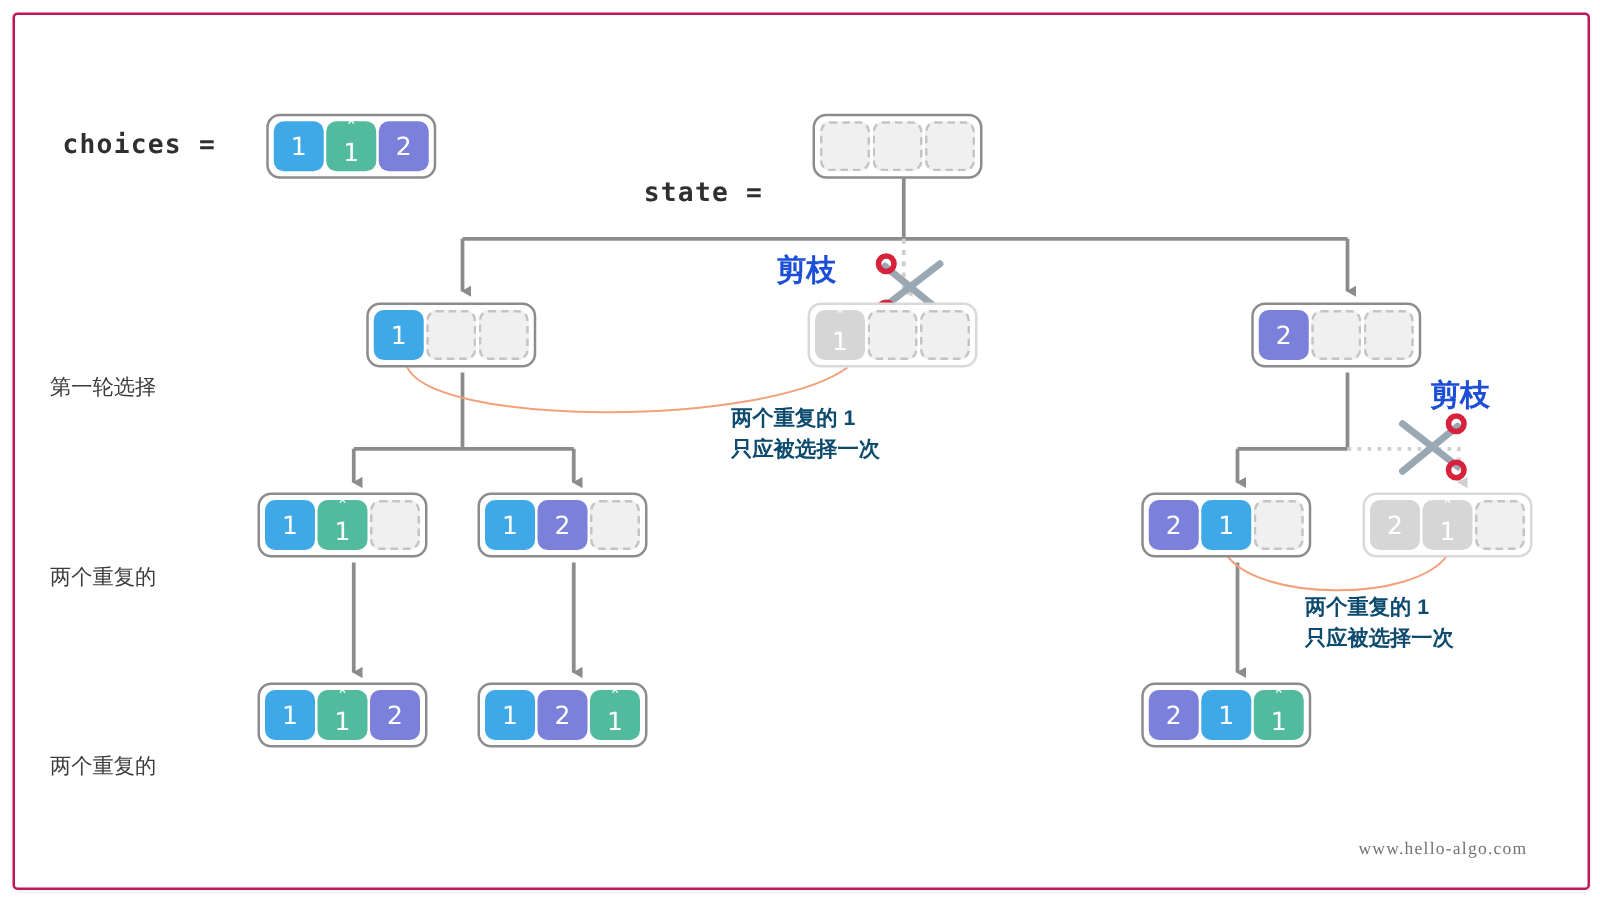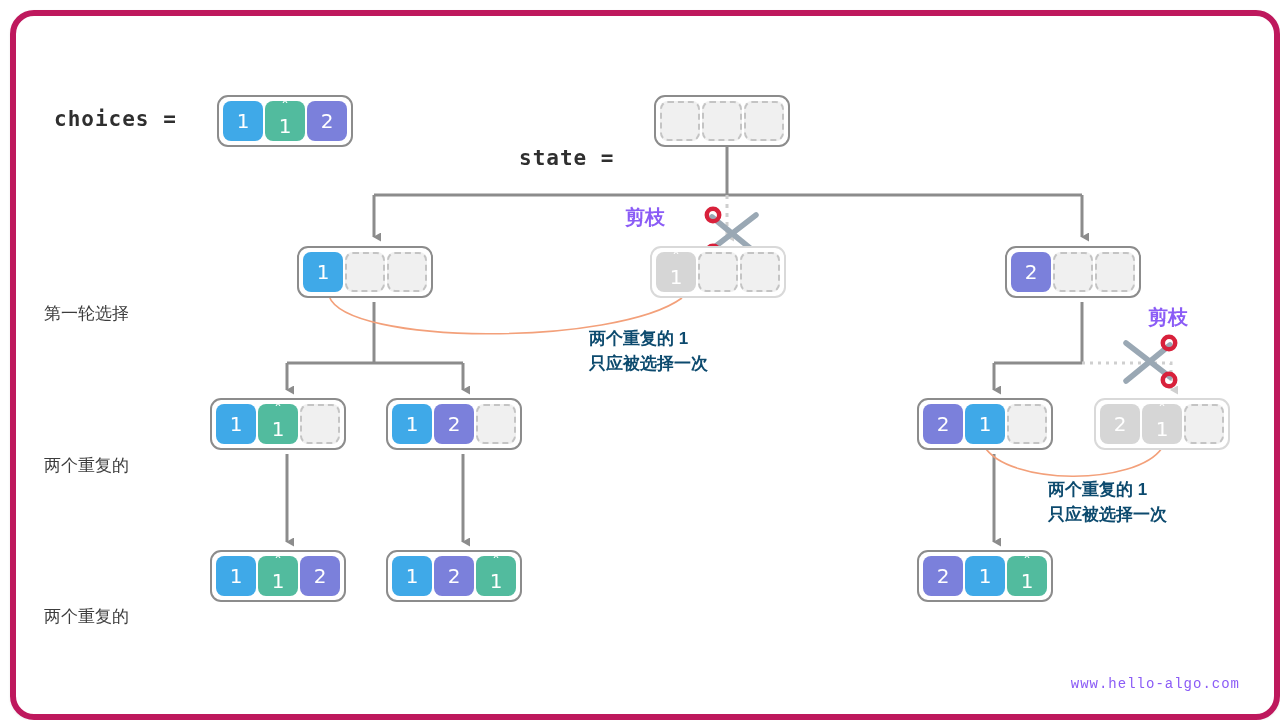--- a/index.html
+++ b/index.html
@@ -7,22 +7,22 @@
     width:1280px;height:720px;
     background:#ffffff;
     font-family:"Liberation Sans","DejaVu Sans",sans-serif;
     overflow:hidden;
   }
   #frame{
     position:absolute;
     left:10px;top:10px;
     width:1258px;height:698px;
     background:#ffffff;
-    border:6px solid #be185d;
-    border-radius:24px;
+    border:2px solid #be185d;
+    border-radius:4px;
     box-shadow:0 1px 3px rgba(0,0,0,0.07);
     overflow:hidden;
   }
   #svg-layer{position:absolute;left:0;top:0;width:1258px;height:698px;}
 
   
   .mono-label{
     position:absolute;
     font-family:"DejaVu Sans Mono","Liberation Mono",monospace;
     font-weight:bold;
@@ -35,40 +35,40 @@
     position:absolute;
     font-family:"Liberation Sans","DejaVu Sans",sans-serif;
     font-size:17px;
     color:#3c3c3c;
     white-space:nowrap;
     margin-top:36px;
   }
   .prune-label{
     position:absolute;
     font-family:"Liberation Sans","DejaVu Sans",sans-serif;
-    font-size:20px;
+    font-size:24px;
     font-weight:bold;
-    color:#8b5cf6;
+    color:#1d4ed8;
     white-space:nowrap;
   }
   .note{
     position:absolute;
     font-family:"Liberation Sans","DejaVu Sans",sans-serif;
     font-size:17px;
     font-weight:bold;
     color:#0c4a6e;
     white-space:nowrap;
     line-height:25px;
   }
   .watermark{
     position:absolute;
-    right:34px;bottom:22px;
-    font-family:Liberation Mono, monospace;
+    right:48px;bottom:22px;
+    font-family:Liberation Serif, serif;
     font-size:14px;
-    color:#8b5cf6;
+    color:#737373;
     letter-spacing:1px;
   }
 
   
   .arr{
     position:absolute;
     box-sizing:border-box;
     border:2.5px solid #8c8c8c;
     border-radius:11px;
     background:#ffffff;

